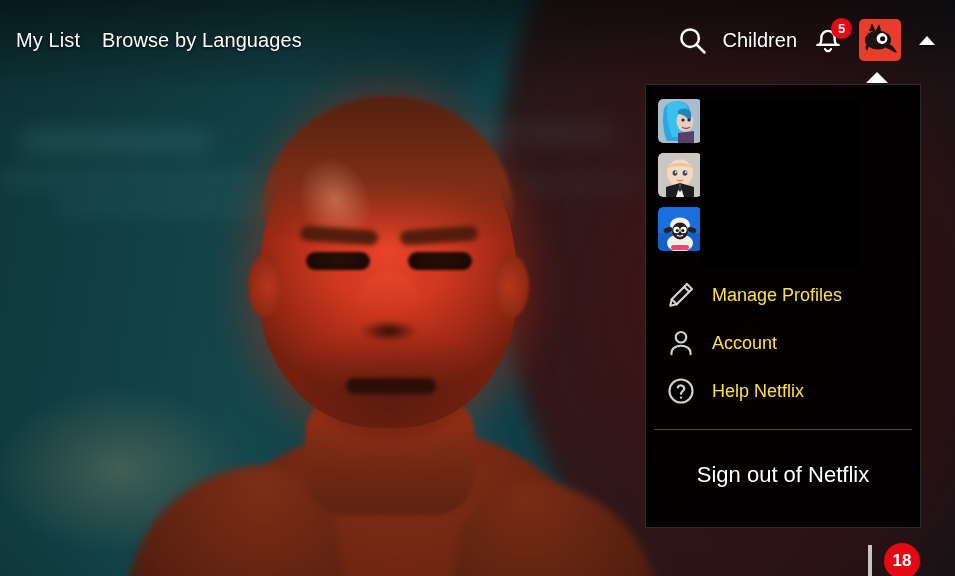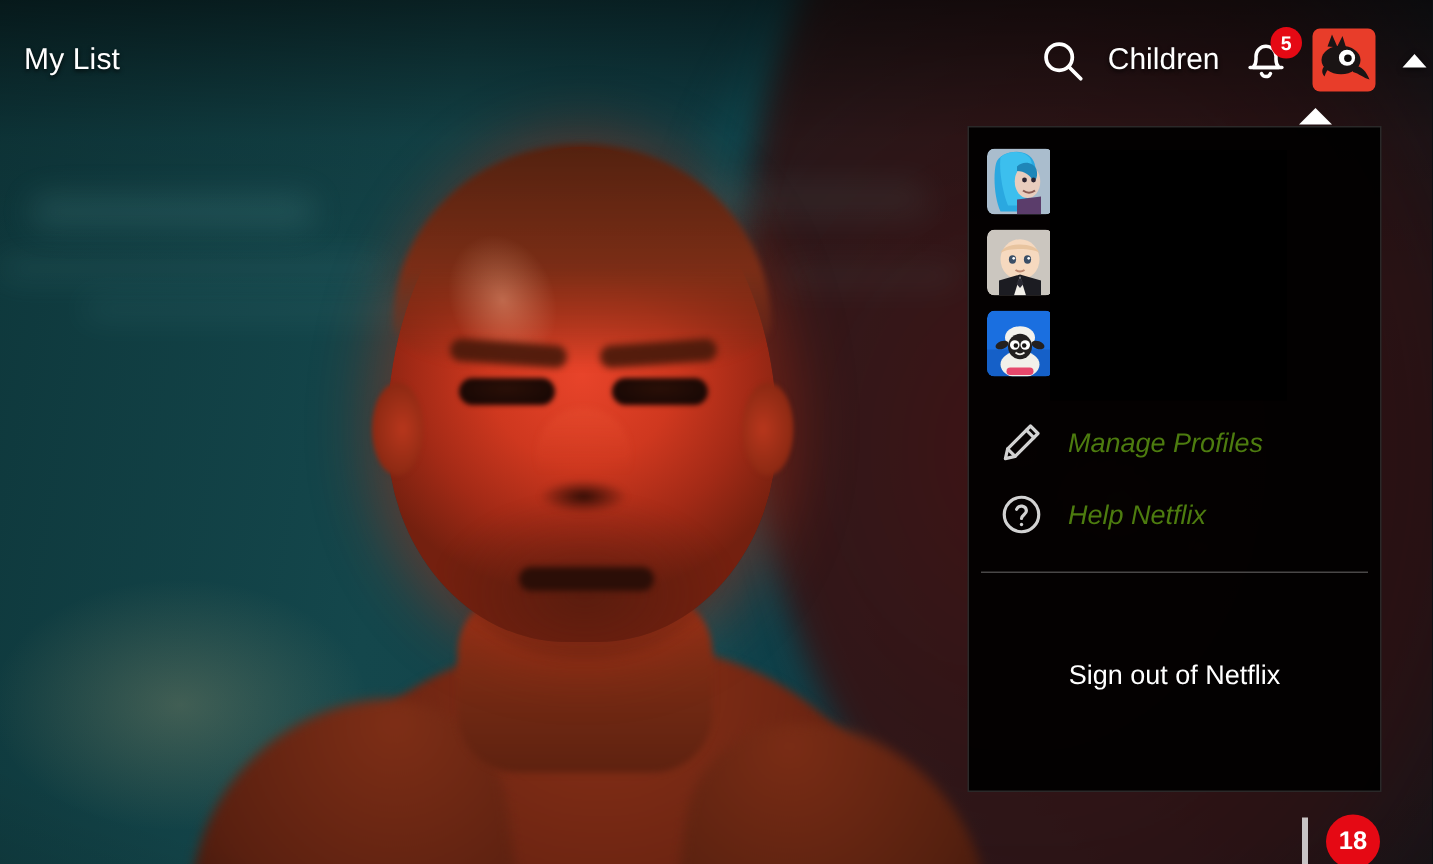--- a/index.html
+++ b/index.html
@@ -154,21 +154,21 @@
     display: flex; align-items: center; z-index: 30;
   }
   .nav-left { display: flex; align-items: center; gap: 22px; padding-left: 16px; }
   .nav-link {
     color: #fff; font-size: 20px; letter-spacing: .1px;
     text-shadow: 0 1px 3px rgba(0,0,0,.85);
     cursor: pointer; white-space: nowrap;
   }
   .nav-right {
     margin-left: auto; display: flex; align-items: center;
-    gap: 16px; padding-right: 4px;
+    gap: 16px; padding-right: 20px;
   }
   .search-icon { width: 30px; height: 30px; display: block; cursor: pointer; }
   .children-link {
     color: #fff; font-size: 20px; text-shadow: 0 1px 3px rgba(0,0,0,.85); cursor: pointer;
   }
   .bell-wrap { position: relative; width: 30px; height: 32px; cursor: pointer; }
   .bell-badge {
     position: absolute; right: -9px; top: -6px;
     min-width: 21px; height: 21px; border-radius: 50%;
     background: #e50914; color: #fff;
@@ -225,30 +225,30 @@
     width: 158px; height: 167px;
     background: #000;
     z-index: 42;
   }
   .menu-list { padding: 4px 0 10px 0; }
   .menu-item {
     display: flex; align-items: center; gap: 16px;
     padding: 9px 0 9px 20px; cursor: pointer;
   }
   .menu-item .mi-icon { width: 30px; height: 30px; flex: none; display: block; }
-  .menu-item .mi-label { font-size: 18px; color: #4d7c0f; white-space: nowrap; font-style: italic; }
+  .menu-item .mi-label { font-size: 18px; color: #fde047; white-space: nowrap; }
   .menu-item .mi-label.underlined { text-decoration: underline; text-underline-offset: 3px; }
   .menu-divider {
     height: 1px; background: rgba(255,255,255,0.28);
     margin: 4px 8px 0 8px;
   }
   .signout {
     flex: 1;
     display: flex; align-items: center; justify-content: center;
-    font-size: 18px; color: #fff; cursor: pointer;
+    font-size: 22px; color: #fff; cursor: pointer;
     padding-bottom: 8px;
   }
 
   
   .maturity-wrap {
     position: absolute; left: 868px; top: 543px; z-index: 25;
     display: flex; align-items: center;
   }
   .maturity-bar {
     width: 4px; height: 33px; background: rgba(255,255,255,0.75); margin-right: 12px;
@@ -294,20 +294,21 @@
     <div class="stubble"></div>
     <div class="mouth"></div>
   </div>
 
   <div class="vig"></div>
 
   <div class="topnav">
 
     <div class="nav-left">
       <span class="nav-link">My List</span>
+      <span class="nav-link">Browse by Languages</span>
     </div>
 
     <div class="nav-right">
 
       <span style="display:block;">
         <svg class="search-icon" viewBox="0 0 24 24" fill="none" stroke="#ffffff" stroke-width="2" stroke-linecap="round">
           <circle cx="10.5" cy="10.5" r="7"></circle>
           <line x1="15.6" y1="15.6" x2="22" y2="22"></line>
         </svg>
       </span>
@@ -410,20 +411,27 @@
       <div class="menu-item">
         <svg class="mi-icon" viewBox="0 0 24 24" fill="none" stroke="#d2d2d2" stroke-width="1.7" stroke-linecap="round" stroke-linejoin="round">
           <path d="M16.8 3.2l4 4L8.6 19.4l-5.2 1.2 1.2-5.2z"></path>
           <line x1="14.6" y1="5.4" x2="18.6" y2="9.4"></line>
           <line x1="4.6" y1="15.4" x2="8.6" y2="19.4"></line>
         </svg>
         <span class="mi-label">Manage Profiles</span>
       </div>
 
 
+      <div class="menu-item">
+        <svg class="mi-icon" viewBox="0 0 24 24" fill="none" stroke="#d2d2d2" stroke-width="1.7" stroke-linecap="round" stroke-linejoin="round">
+          <circle cx="12" cy="7.4" r="4.2"></circle>
+          <path d="M4.4 21v-1.2c0-3.3 3.4-5.6 7.6-5.6s7.6 2.3 7.6 5.6V21"></path>
+        </svg>
+        <span class="mi-label">Account</span>
+      </div>
 
       <div class="menu-item">
         <svg class="mi-icon" viewBox="0 0 24 24" fill="none" stroke="#d2d2d2" stroke-width="1.7" stroke-linecap="round" stroke-linejoin="round">
           <circle cx="12" cy="12" r="9.2"></circle>
           <path d="M9.4 9.2a2.7 2.7 0 0 1 5.2.9c0 1.8-2.6 2.2-2.6 4"></path>
           <circle cx="12" cy="17.3" r="0.9" fill="#d2d2d2" stroke="none"></circle>
         </svg>
         <span class="mi-label">Help Netflix</span>
       </div>
     </div>

